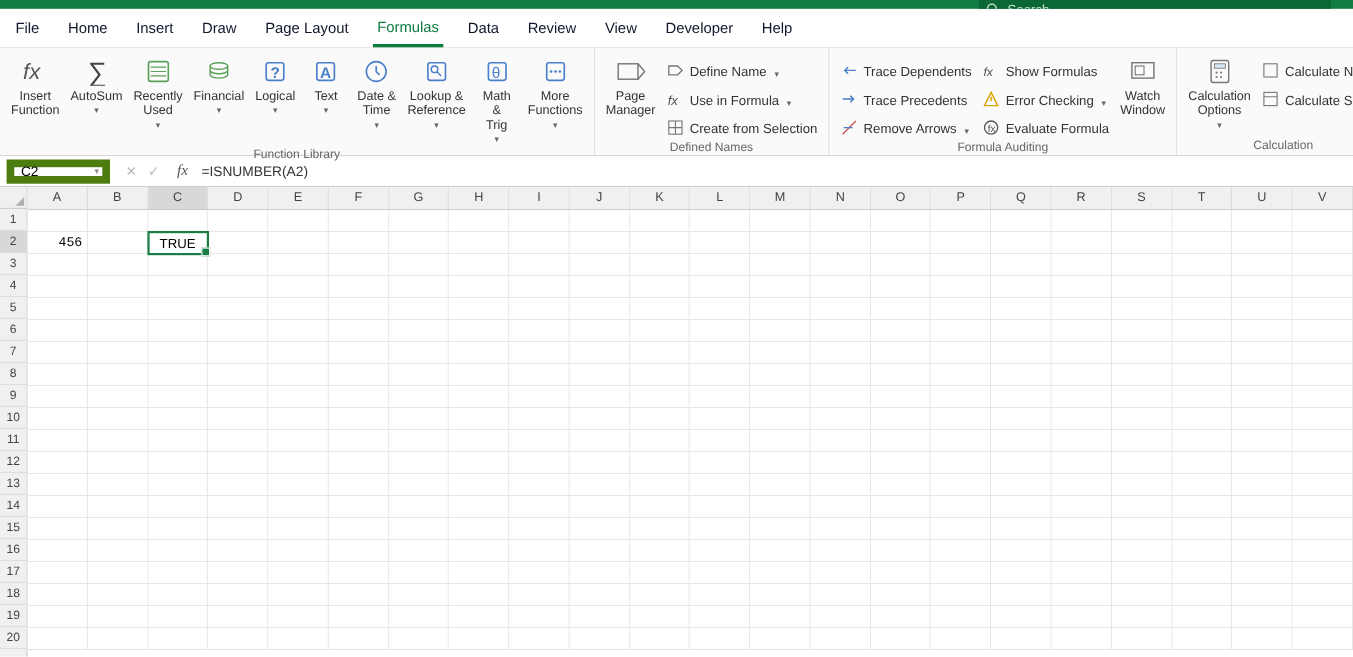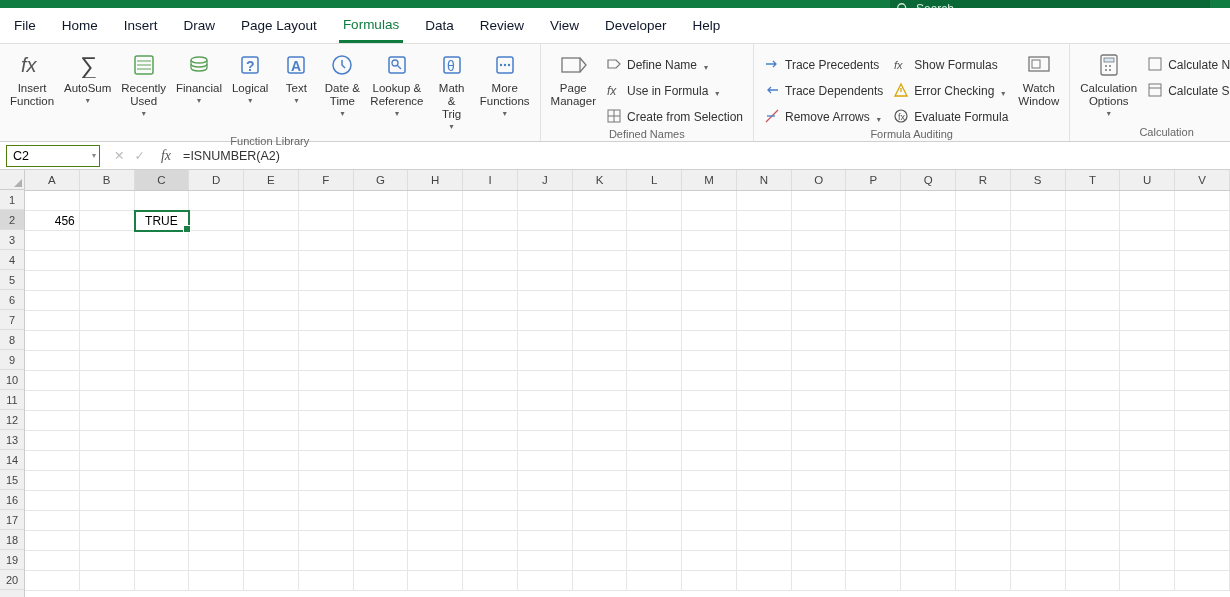--- a/index.html
+++ b/index.html
@@ -27,21 +27,21 @@
 .bigbtn .lbl { font-size: 11.5px; color: #333; line-height: 13px; }
 .bigbtn .dd { font-size: 8px; color: #666; margin-top: 1px; }
 
 .smallcol { display: flex; flex-direction: column; gap: 2px; padding-top: 2px; }
 .smallbtn { display: flex; align-items: flex-end; gap: 5px; font-size: 12px; color: #333; padding: 2px 4px; cursor: pointer; height: 24px; white-space: nowrap; }
 .smallbtn .sico { width: 16px; height: 16px; display: flex; align-items: center; justify-content: center; }
 .smallbtn .dd { font-size: 8px; color: #666; margin-left: 2px; }
 
 
 .fbar { display: flex; align-items: center; height: 28px; border-bottom: 1px solid #d0d0d0; background: #fff; font-size: 12.5px; }
-.namebox { width: 94px; border: 1px solid #4d7c0f; margin: 2px 4px 2px 6px; height: 22px; display: flex; align-items: center; padding: 0 6px; position: relative; background: #fff; }
+.namebox { width: 94px; border: 7px solid #4d7c0f; margin: 2px 4px 2px 6px; height: 22px; display: flex; align-items: center; padding: 0 6px; position: relative; background: #fff; }
 .namebox .ddarr { position: absolute; right: 3px; font-size: 8px; color: #888; }
 .fbar-btns { display: flex; align-items: center; gap: 10px; padding: 0 10px; color: #aaa; }
 .fx { font-style: italic; color: #555; padding: 0 6px; font-family: "Times New Roman", serif; font-size: 14px; }
 .formula-input { flex: 1; padding: 0 6px; color: #333; }
 
 
 .grid-wrap { display: flex; height: calc(597px - 8px - 36px - 98px - 28px); }
 .rowhdrs { display: flex; flex-direction: column; background: #f0f0f0; border-right: 1px solid #ccc; }
 .corner { width: 24px; height: 20px; background: #f0f0f0; border-bottom: 1px solid #ccc; position: relative; }
 .corner::after { content: ""; position: absolute; right: 2px; bottom: 2px; width: 0; height: 0; border-left: 8px solid transparent; border-bottom: 8px solid #b0b0b0; }
@@ -49,21 +49,21 @@
 .rowhdr.sel { background: #d8d8d8; }
 
 .cols-cells { overflow: hidden; flex: 1; }
 .colhdrs { display: flex; background: #f0f0f0; border-bottom: 1px solid #ccc; }
 .colhdr { width: 64px; height: 20px; border-right: 1px solid #ddd; font-size: 11.5px; color: #444; display: flex; align-items: center; justify-content: center; background: #f0f0f0; }
 .colhdr.sel { background: #d8d8d8; }
 
 .rows { }
 .row { display: flex; }
 .cell { width: 64px; height: 20px; border-right: 1px solid #e6e6e6; border-bottom: 1px solid #e6e6e6; font-size: 12px; display: flex; align-items: center; padding: 0 4px; background: #fff; }
-.cell.right { justify-content: flex-end; }
+.cell.right { justify-content: flex-end; font-family: Liberation Mono, monospace; }
 .cell.center { justify-content: center; }
 .cell.selected { outline: 2px solid #1a7f45; outline-offset: -1px; position: relative; z-index: 2; }
 .cell.selected::after { content: ""; position: absolute; right: -3px; bottom: -3px; width: 6px; height: 6px; background: #1a7f45; border: 1px solid #fff; }
 
 svg { display: block; }
 </style>
 </head>
 <body>
 
 <div class="titlebar">
@@ -250,32 +250,32 @@
     </div>
     <div class="group-label">Defined Names</div>
   </div>
 
   <div class="group">
     <div class="group-body">
       <div class="smallcol">
         <div class="smallbtn">
           <span class="sico">
               <svg width="16" height="16">
+                <path d="M14 8H4m3-3L4 8l3 3" fill="none" stroke="#4a7fc9" stroke-width="1.3"></path>
+              </svg>
+            </span>
+          <span>Trace Dependents</span>
+        </div>
+        <div class="smallbtn">
+          <span class="sico">
+              <svg width="16" height="16">
                 <path d="M2 8h10m-3-3 3 3-3 3" fill="none" stroke="#4a7fc9" stroke-width="1.3"></path>
               </svg>
             </span>
           <span>Trace Precedents</span>
-        </div>
-        <div class="smallbtn">
-          <span class="sico">
-              <svg width="16" height="16">
-                <path d="M14 8H4m3-3L4 8l3 3" fill="none" stroke="#4a7fc9" stroke-width="1.3"></path>
-              </svg>
-            </span>
-          <span>Trace Dependents</span>
         </div>
         <div class="smallbtn">
           <span class="sico">
               <svg width="16" height="16">
                 <path d="M2 14L14 2" stroke="#c55" stroke-width="1.3"></path>
                 <path d="M3 8h8" stroke="#4a7fc9" stroke-width="1.3"></path>
               </svg>
             </span>
           <span>Remove Arrows</span>
           <span class="dd">▾</span>

